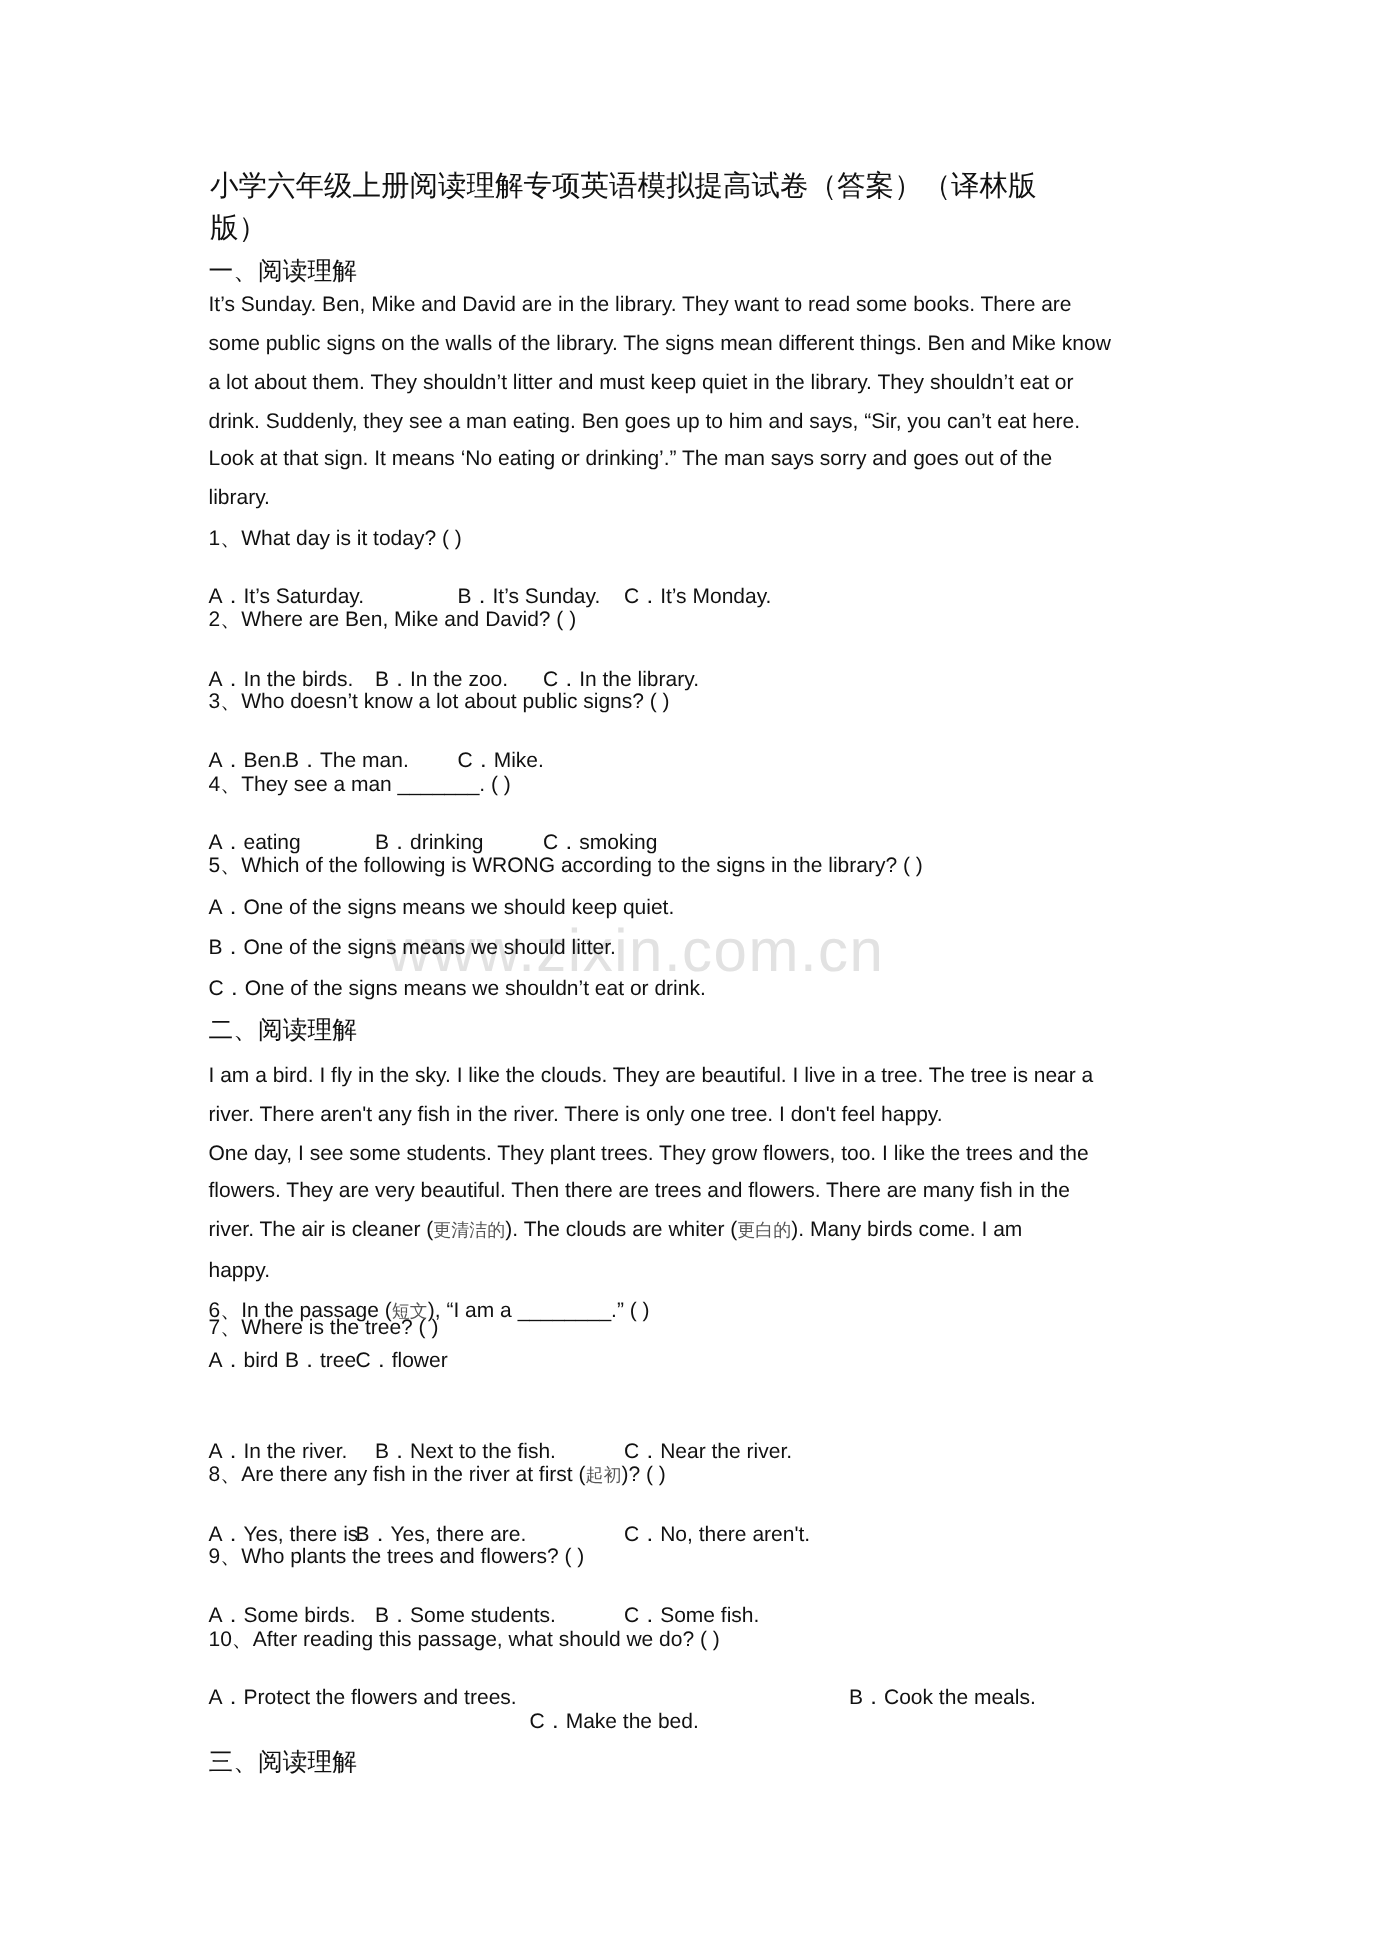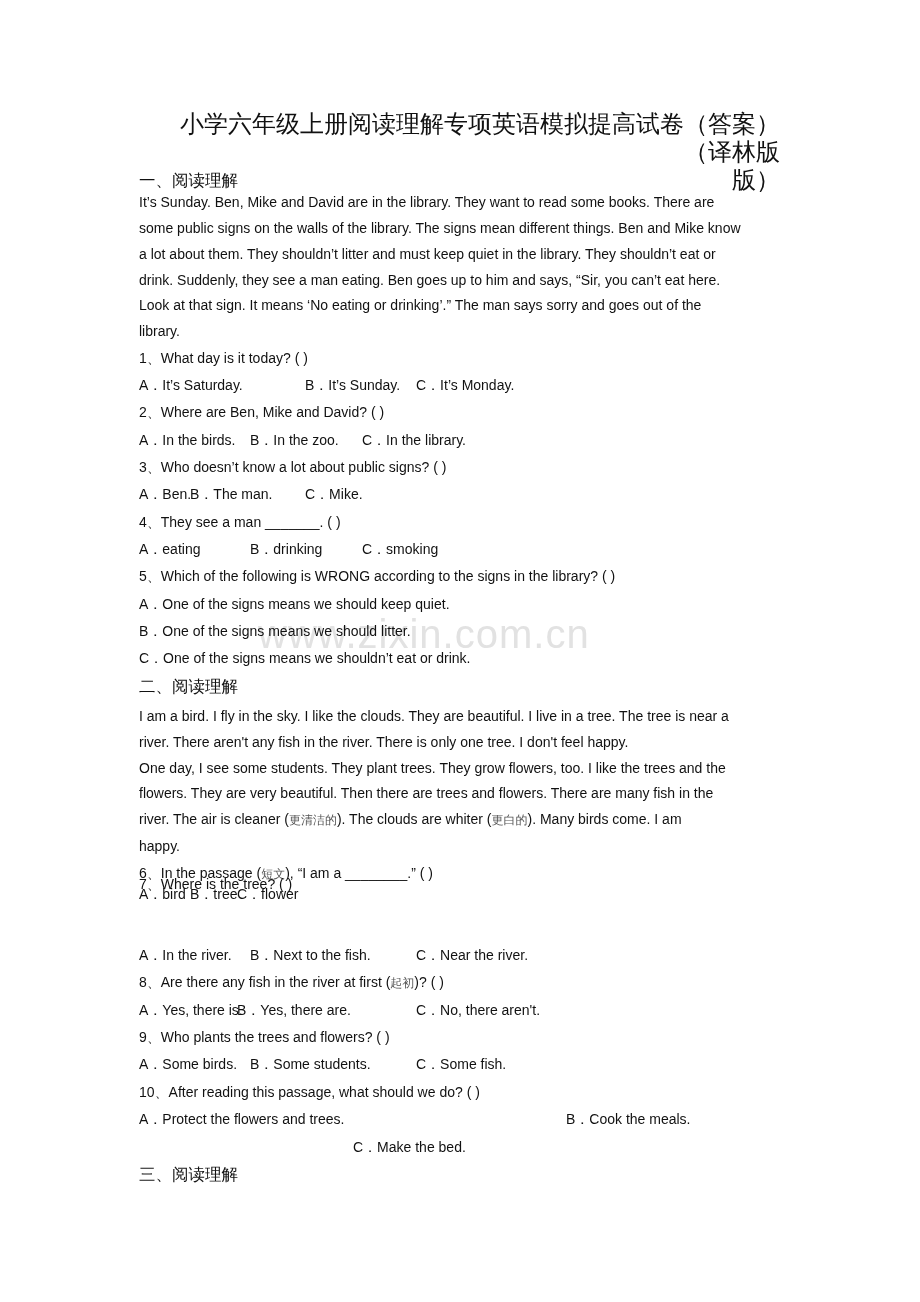--- a/index.html
+++ b/index.html
@@ -4,32 +4,32 @@
 <style>
   html, body { margin: 0; padding: 0; background: #ffffff; }
   body {
     width: 920px; height: 1302px; position: relative; overflow: hidden;
     font-family: "Liberation Sans", "DejaVu Sans", sans-serif;
     color: #111111;
   }
   .page { position: absolute; left: 0; top: 0; width: 920px; height: 1302px; }
   .title {
     position: absolute; left: 140px; width: 640px; top: 110px;
-    text-align: right; font-family: "DejaVu Sans", sans-serif;
-    font-size: 24px; line-height: 28px; color: #111;
+    text-align: left; font-family: "DejaVu Sans", sans-serif;
+    font-size: 19px; line-height: 28px; color: #111;
   }
   .section-heading {
     position: absolute; left: 139px; font-family: "DejaVu Sans", sans-serif;
     font-size: 16.5px; line-height: 22px; color: #111; text-align: center;
   }
   .line {
     position: absolute; left: 139px; font-size: 14px; line-height: 20px;
     white-space: nowrap; color: #111;
   }
-  .opt { position: absolute; white-space: nowrap; }
+  .opt { position: absolute; white-space: nowrap; margin-top: 12px; }
   .watermark {
     position: absolute; left: 258px; top: 604px;
     font-family: "Liberation Sans", sans-serif; font-size: 40px;
     color: #e2e2e2; letter-spacing: 1px; line-height: 60px;
     pointer-events: none; z-index: 0;
   }
   .content { position: relative; z-index: 1; }
   .cn { font-family: "DejaVu Serif", serif; color: #555; font-size: 12px; }
 </style>
 </head>

